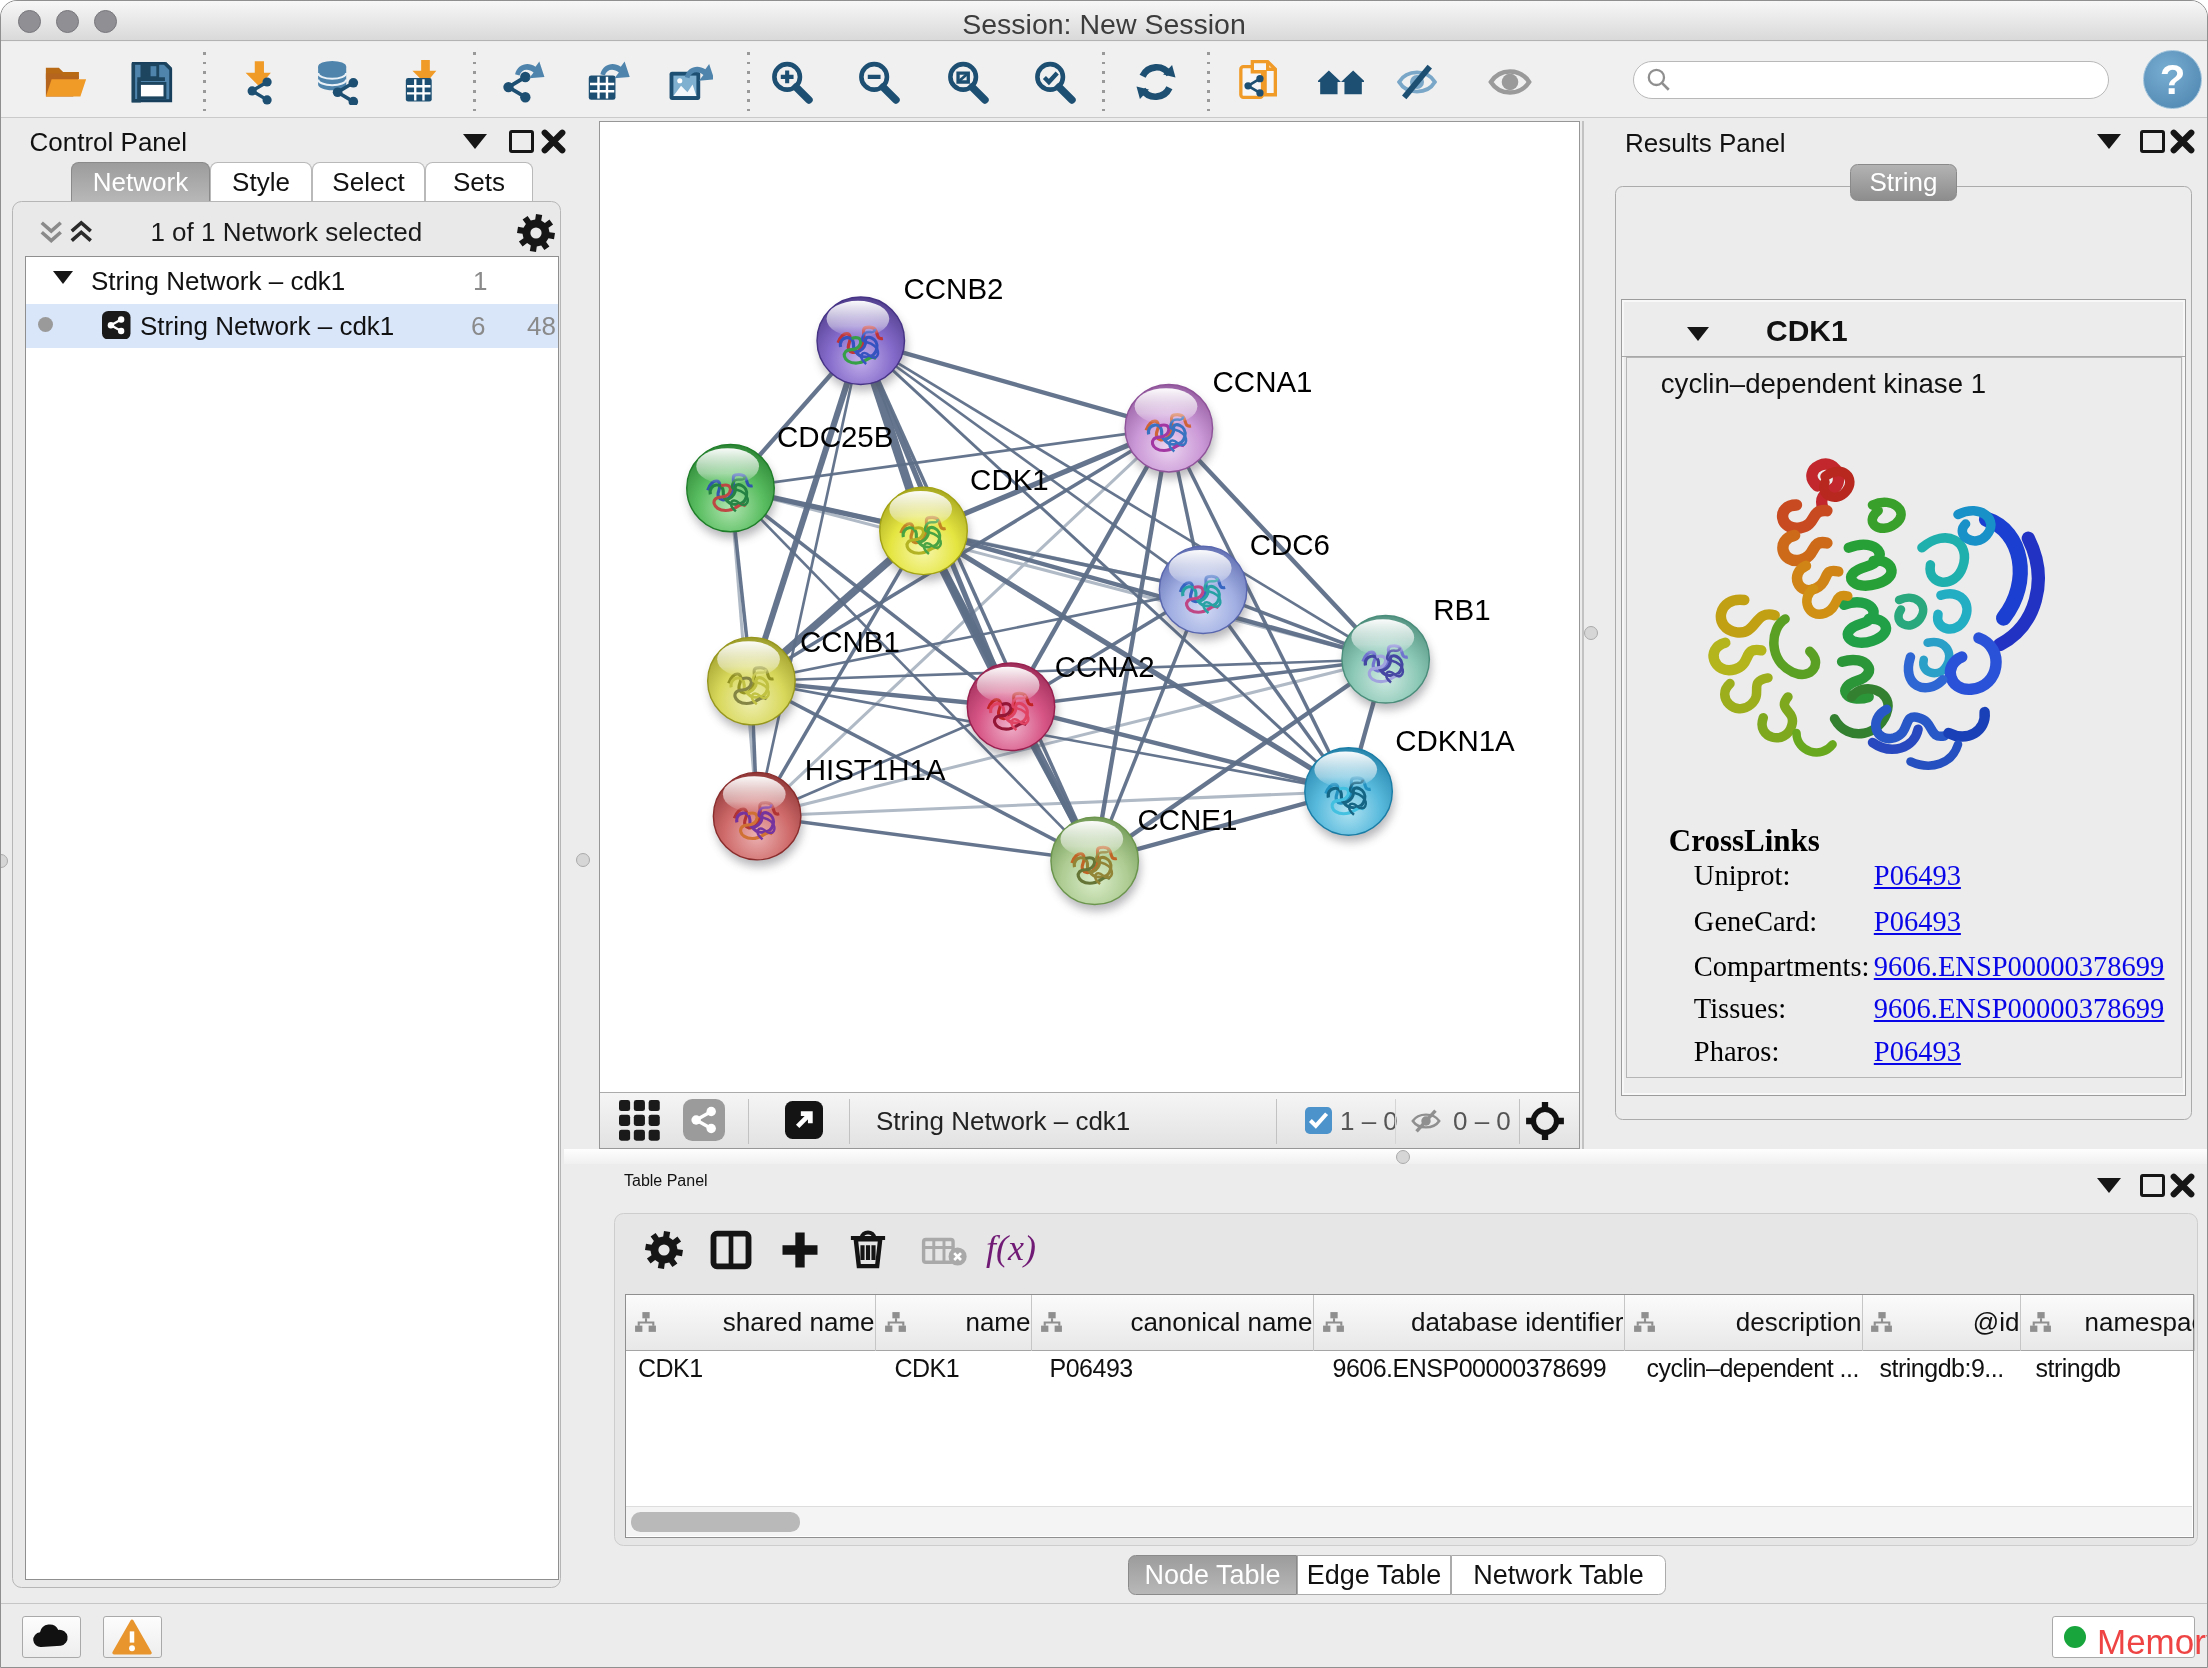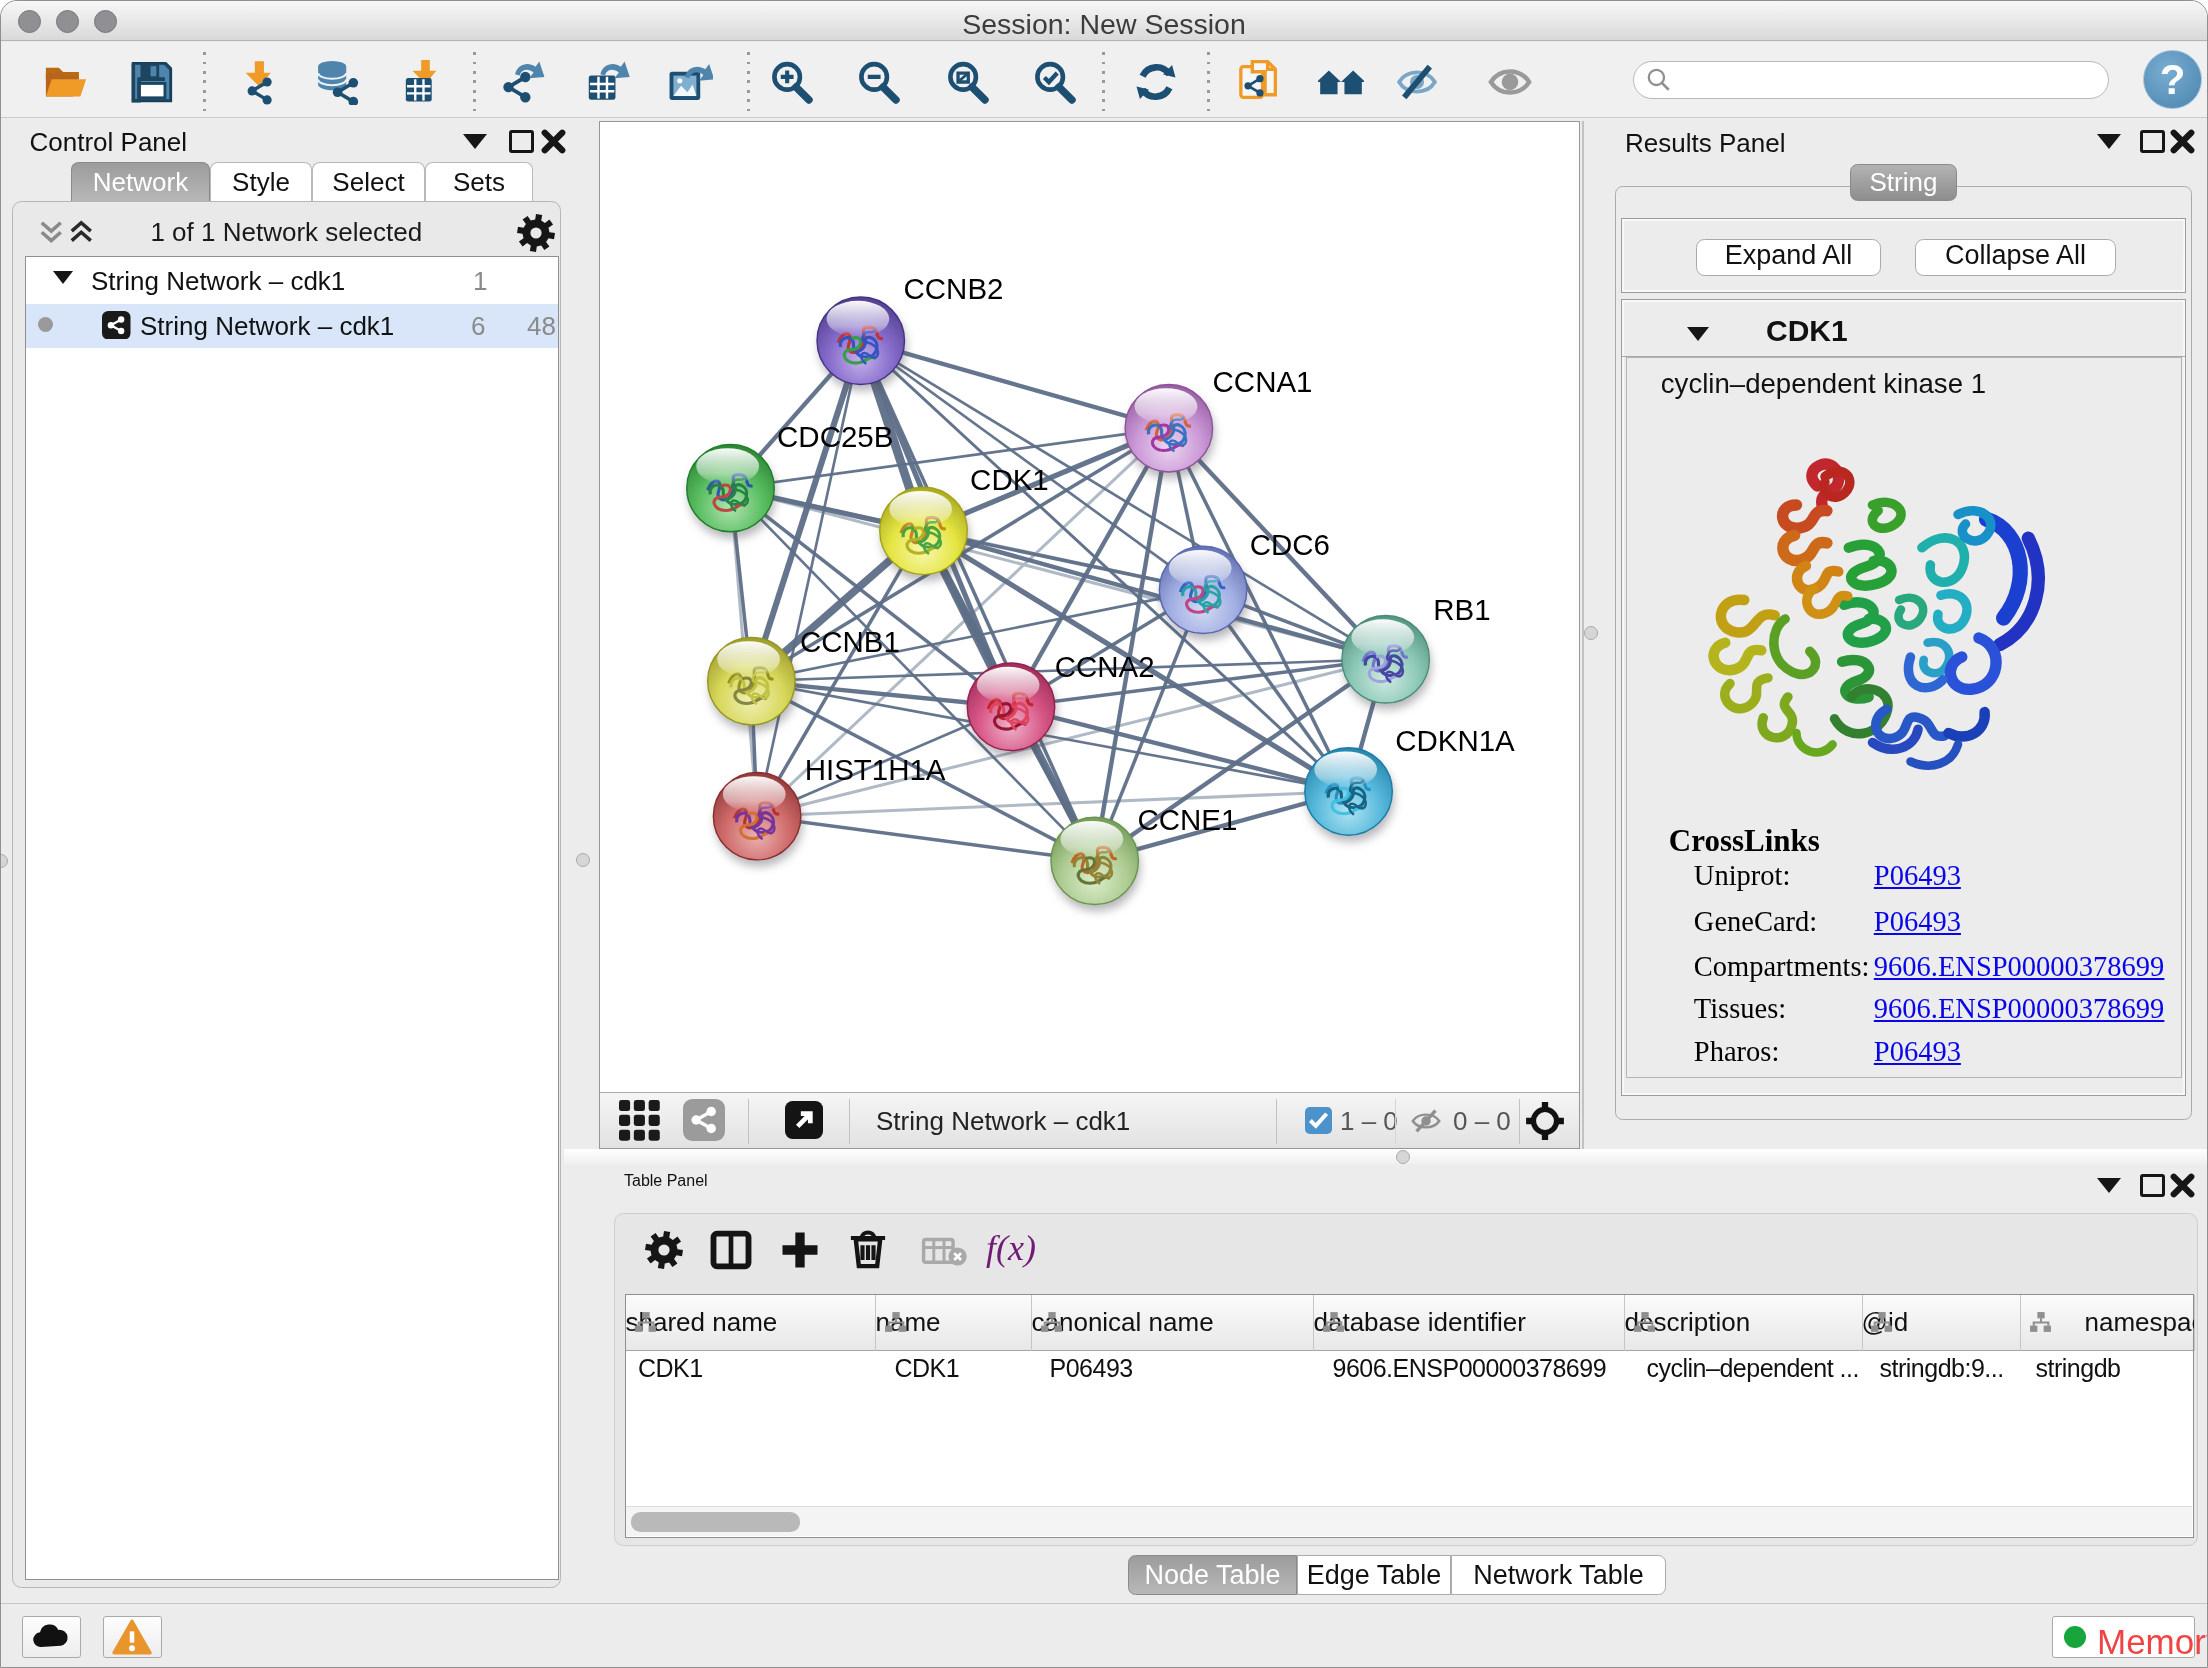--- a/index.html
+++ b/index.html
@@ -46,21 +46,21 @@
 .serif{font-family:"Liberation Serif",serif}
 .xlrow{position:absolute;font-size:28.5px;color:#000}
 .xlrow a{color:#0806e8;text-decoration:underline}
 
 #tp-strip{left:563px;top:1163px;width:1645px;height:49px;background:#ececec}
 #tp-title{left:623px;top:1171px;font-size:16px;color:#111}
 #tp-cont{left:613px;top:1212px;width:1584px;height:333px;background:#e6e6e6;border:1.4px solid #cdcdcd;border-radius:9.5px}
 #tp-box{position:absolute;left:9.5px;top:80px;width:1569px;height:244px;background:#fff;border:1.9px solid #8f8f8f}
 #tp-head{position:absolute;left:0;top:0;width:100%;height:56px;background:linear-gradient(#fbfbfb,#e8e8e8);
  border-bottom:1.4px solid #a5a5a5;font-size:26px;color:#111}
-.thcell{position:absolute;top:0;height:56px;border-right:1.4px solid #c6c6c6;text-align:left;line-height:54px}
+.thcell{position:absolute;top:0;height:56px;border-right:1.4px solid #c6c6c6;text-align:right;line-height:54px}
 .tdcell{position:absolute;top:59px;font-size:25px;color:#111;letter-spacing:-0.5px}
 .ttab{position:absolute;top:0;height:40px;background:#fff;border:1.4px solid #ababab;color:#111;
  font-size:27px;text-align:center}
 
 #statusbar{left:0;top:1602px;width:100%;height:67px;background:#ececec;border-top:1.9px solid #c6c6c6}
 .sbtn{position:absolute;top:12.4px;height:42px;background:linear-gradient(#fdfdfd,#ededed);border:1.9px solid #a9a9a9;border-radius:2.9px}
 .hcirc{position:absolute;width:14.3px;height:14.3px;border-radius:50%;background:#d6d6d6;border:1.4px solid #aaa}
 </style></head><body>
 <div id="win">
 
@@ -590,24 +590,20 @@
 <div class="hcirc abs" style="left:1395px;top:1149px"></div>
 <div class="hcirc abs" style="left:-7.6px;top:853px"></div>
 <div id="rp-title" class="abs">Results Panel</div>
 <div class="pv abs" style="left:2096px;top:133px"></div>
 <div class="pbox abs" style="left:2139px;top:129px"></div>
 <div class="abs" style="left:2169px;top:128px"><svg viewBox="0 0 20 20" width="25" height="25">
         <path d="M3 3 L17 17 M17 3 L3 17" stroke="#161616" stroke-width="5" stroke-linecap="round"></path>
       </svg></div>
 <div id="rp-cont" class="abs"></div>
 <div id="stringtab" class="abs">String</div>
-<div id="rp-box1" class="abs">
-      <div class="rbtn" style="left:74px;width:185px">Expand All</div>
-      <div class="rbtn" style="left:293px;width:201px">Collapse All</div>
-    </div>
 <div id="rp-box2" class="abs">
 <div class="pv abs" style="left:65px;top:27px;border-left-width:11.4px;border-right-width:11.4px;border-top-width:14.3px"></div>
 <div class="abs" style="left:144px;top:14.3px;font-size:30px;font-weight:bold;color:#111">CDK1</div>
 <div class="abs" style="left:0px;top:56px;width:100%;border-top:1.4px solid #a8a8a8"></div>
 <div id="rp-inner">
 <div class="abs" style="left:34px;top:9.5px;font-size:27.6px;color:#111">cyclin–dependent kinase 1</div>
 <svg width="399" height="342" viewBox="0 0 420 360" style="position:absolute;left:46px;top:90px">
           <g fill="none" stroke-linecap="round">
             <path d="M152 40 c-20 -18 18 -36 22 -10 c3 20 -24 12 -16 34" stroke="#c1272d" stroke-width="12"></path>
             <path d="M130 60 c-22 0 -18 28 4 24 c18 -3 10 -20 28 -18" stroke="#c84a20" stroke-width="12"></path>

